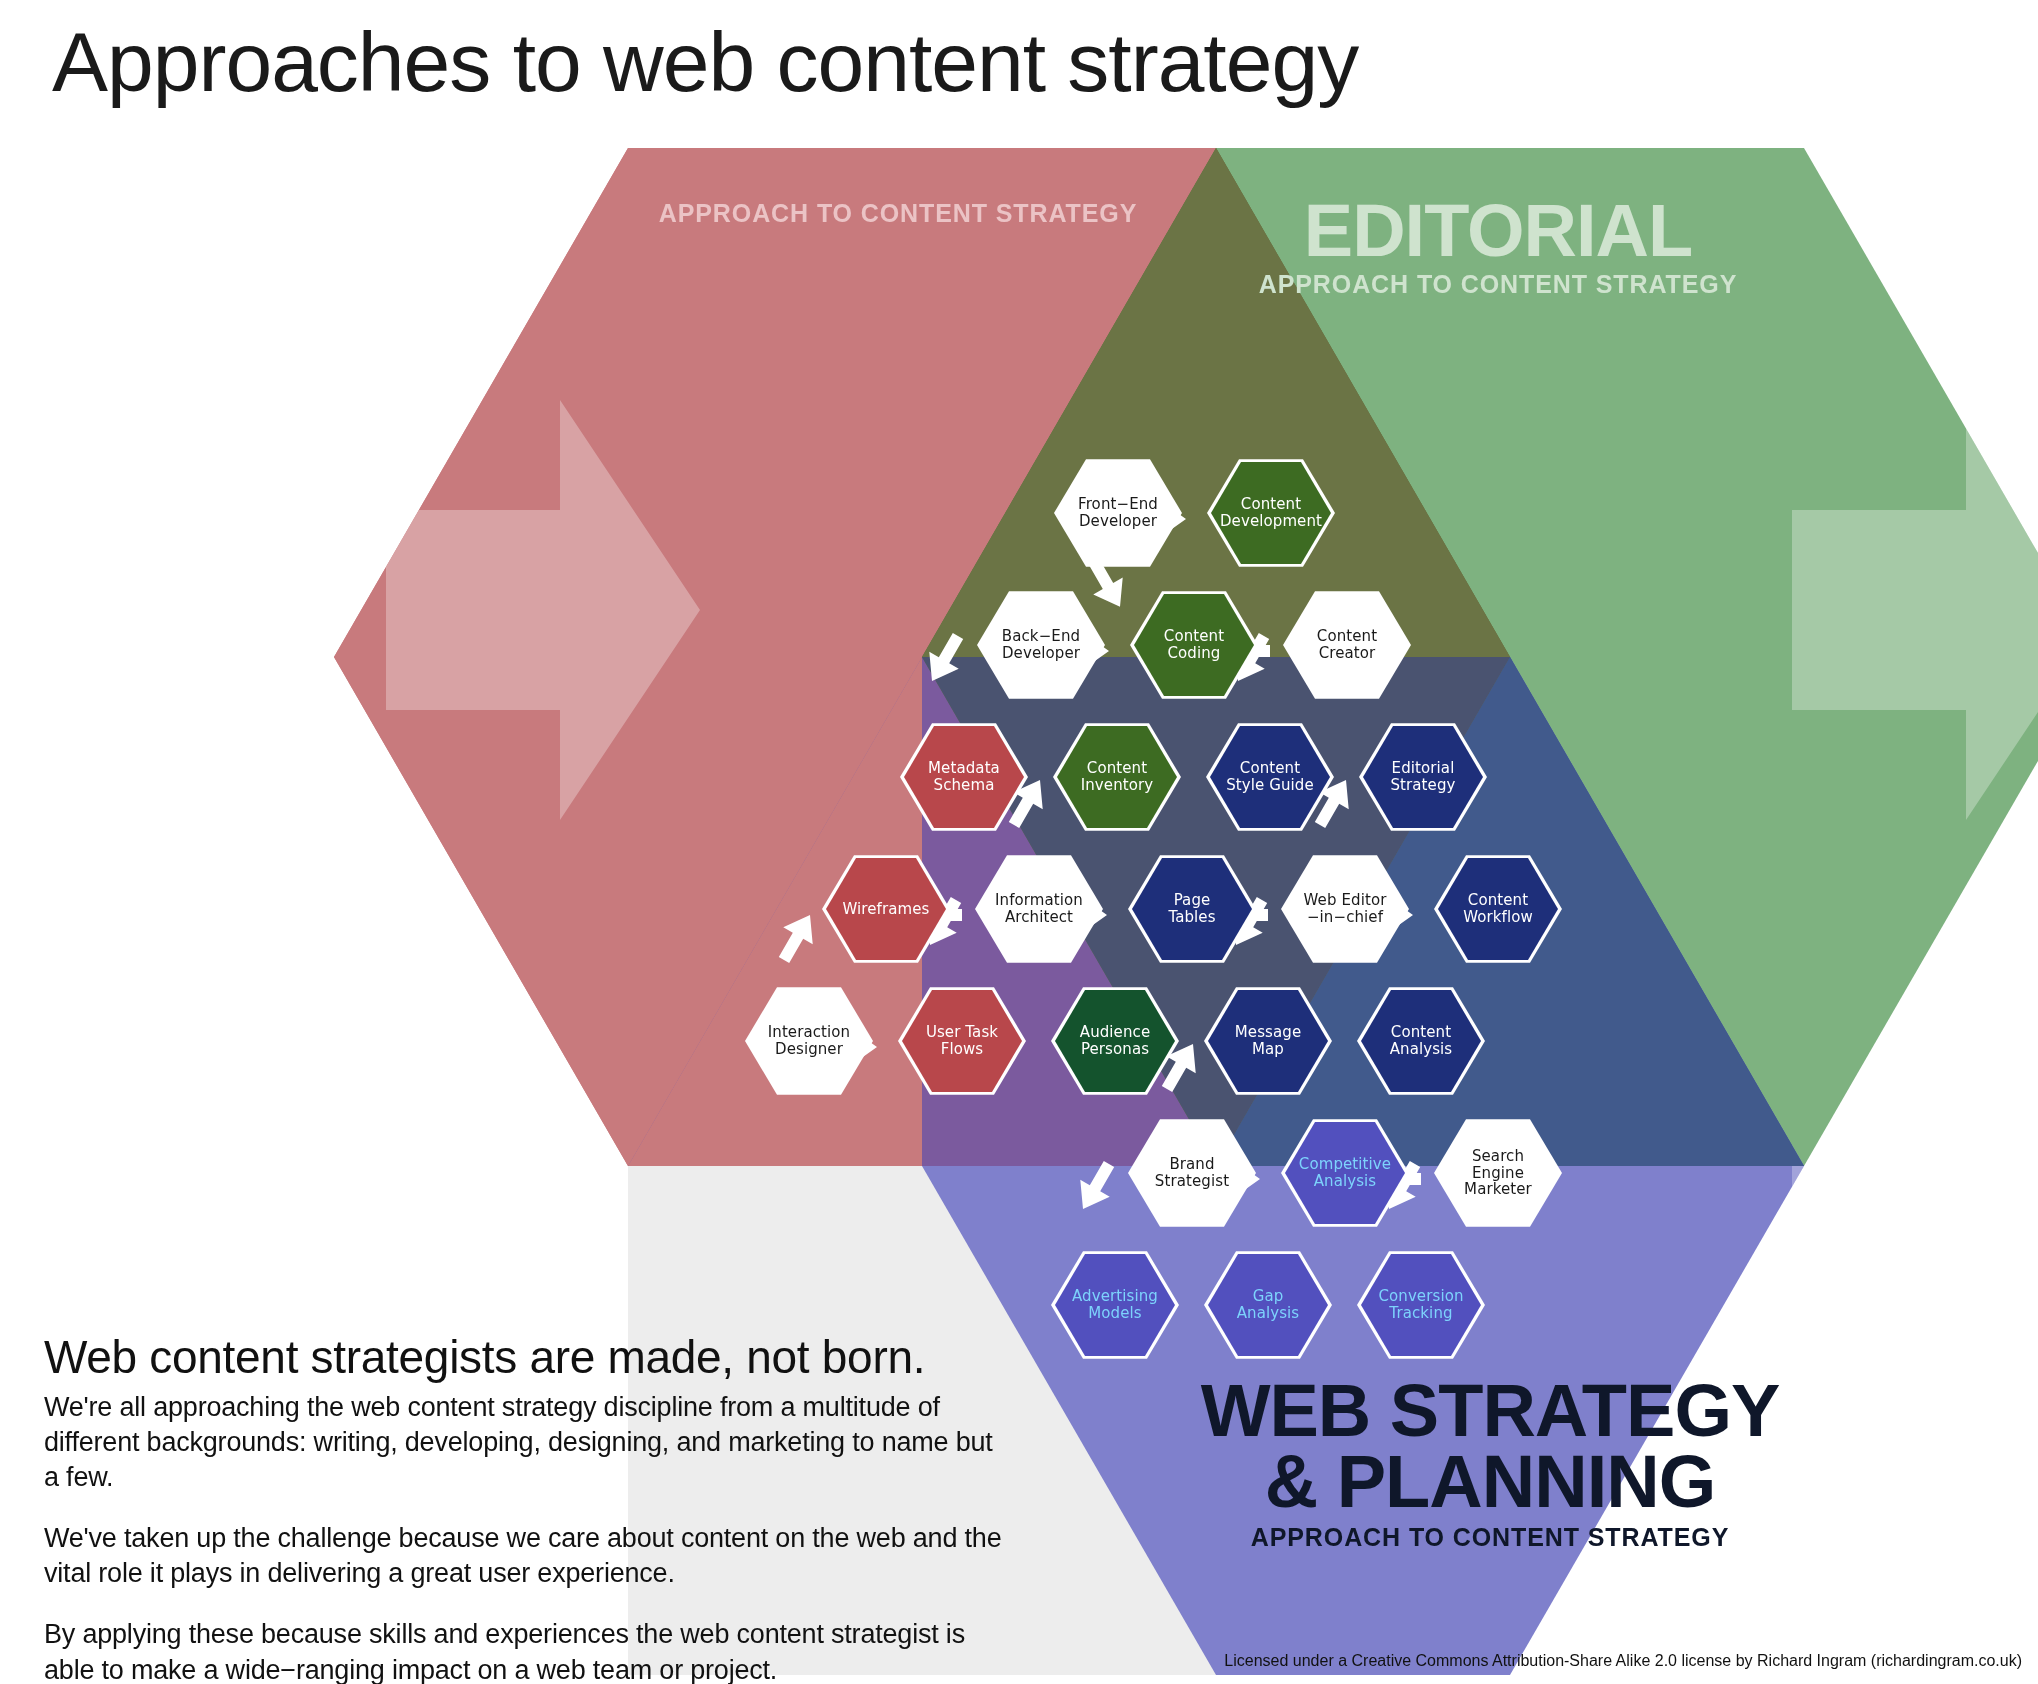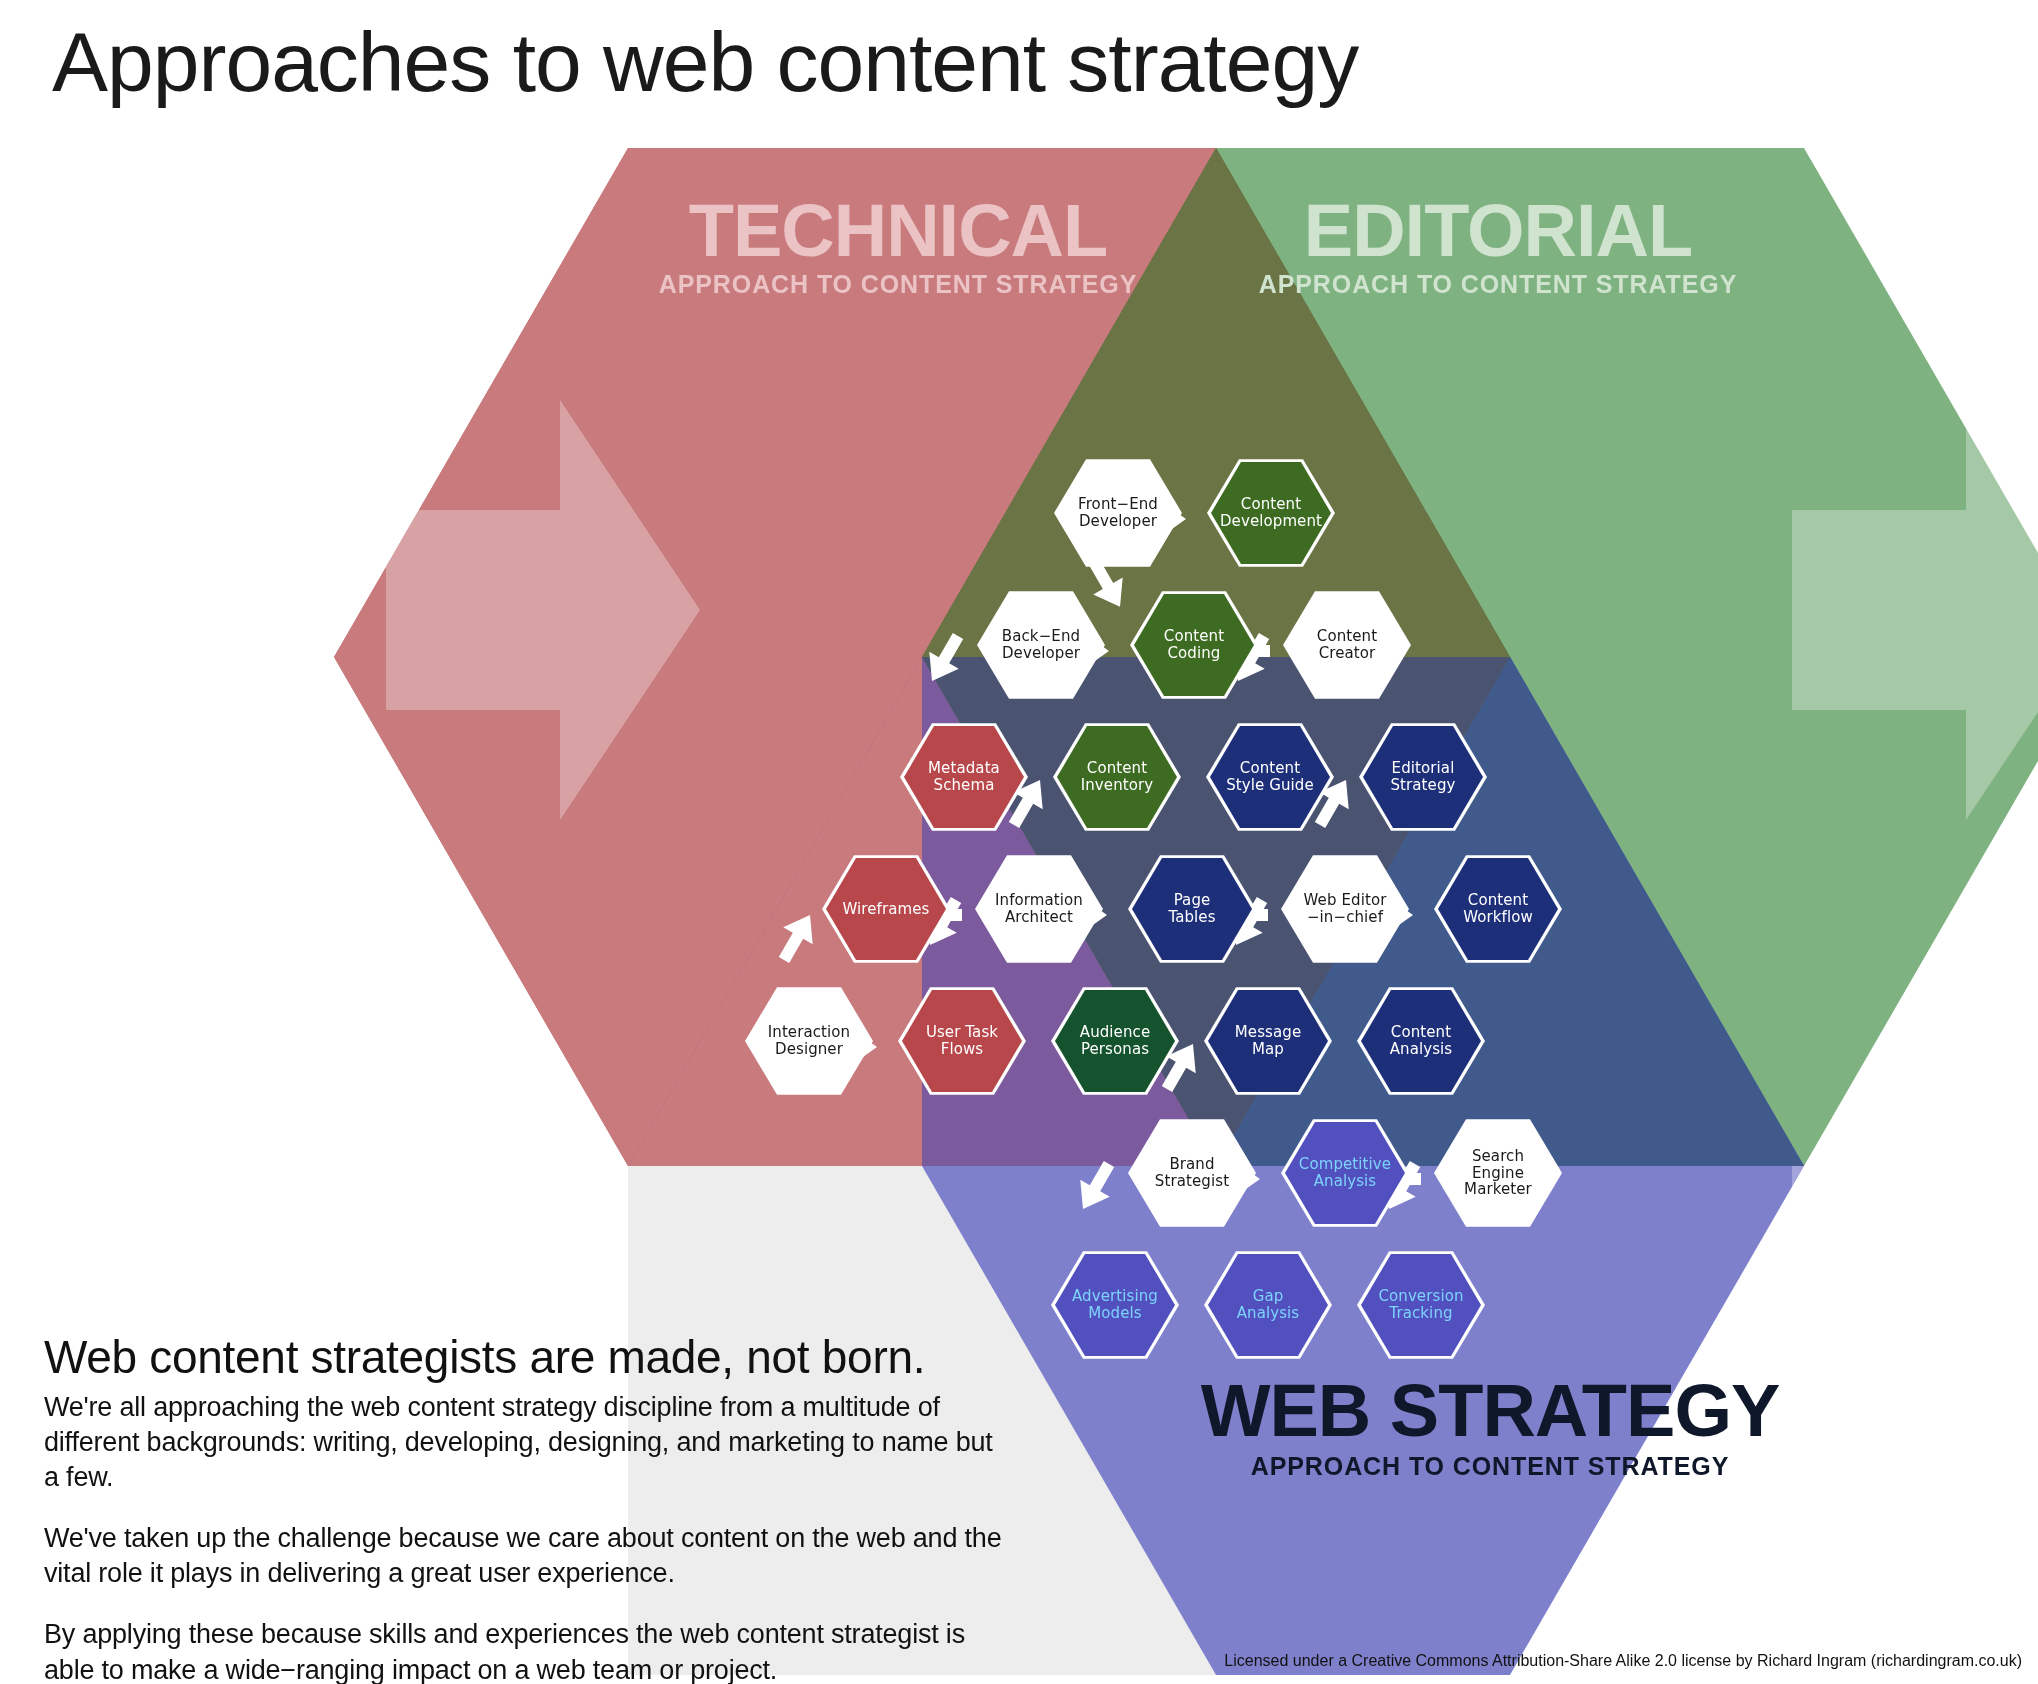--- a/index.html
+++ b/index.html
@@ -243,31 +243,31 @@
         <path d="M0,-6 h28 l0,-11 l24,17 l-24,17 l0,-11 h-28 z"></path>
       </g>
 
     <g transform="translate(1415,1164) rotate(120)">
         <path d="M0,-6 h28 l0,-11 l24,17 l-24,17 l0,-11 h-28 z"></path>
       </g>
   </g>
 </svg>
 
 <div class="region-label" id="label-technical">
-  <span class="big">TECHNICAL</span>
   <span class="small">APPROACH TO CONTENT STRATEGY</span>
 </div>
 
 <div class="region-label" id="label-editorial">
   <span class="big">EDITORIAL</span>
   <span class="small">APPROACH TO CONTENT STRATEGY</span>
 </div>
 
 <div class="region-label" id="label-strategy">
   <span class="big">WEB STRATEGY</span>
+  <span class="big">&amp; PLANNING</span>
   <span class="small">APPROACH TO CONTENT STRATEGY</span>
 </div>
 
 <div id="hex-layer">
     <div class="hex role" style="left: 1054px; top: 457px;">
       <div class="inner">
         <div class="txt">Front−End<br>Developer</div>
       </div>
     </div>
     <div class="hex edit" style="left: 1207px; top: 457px;">

